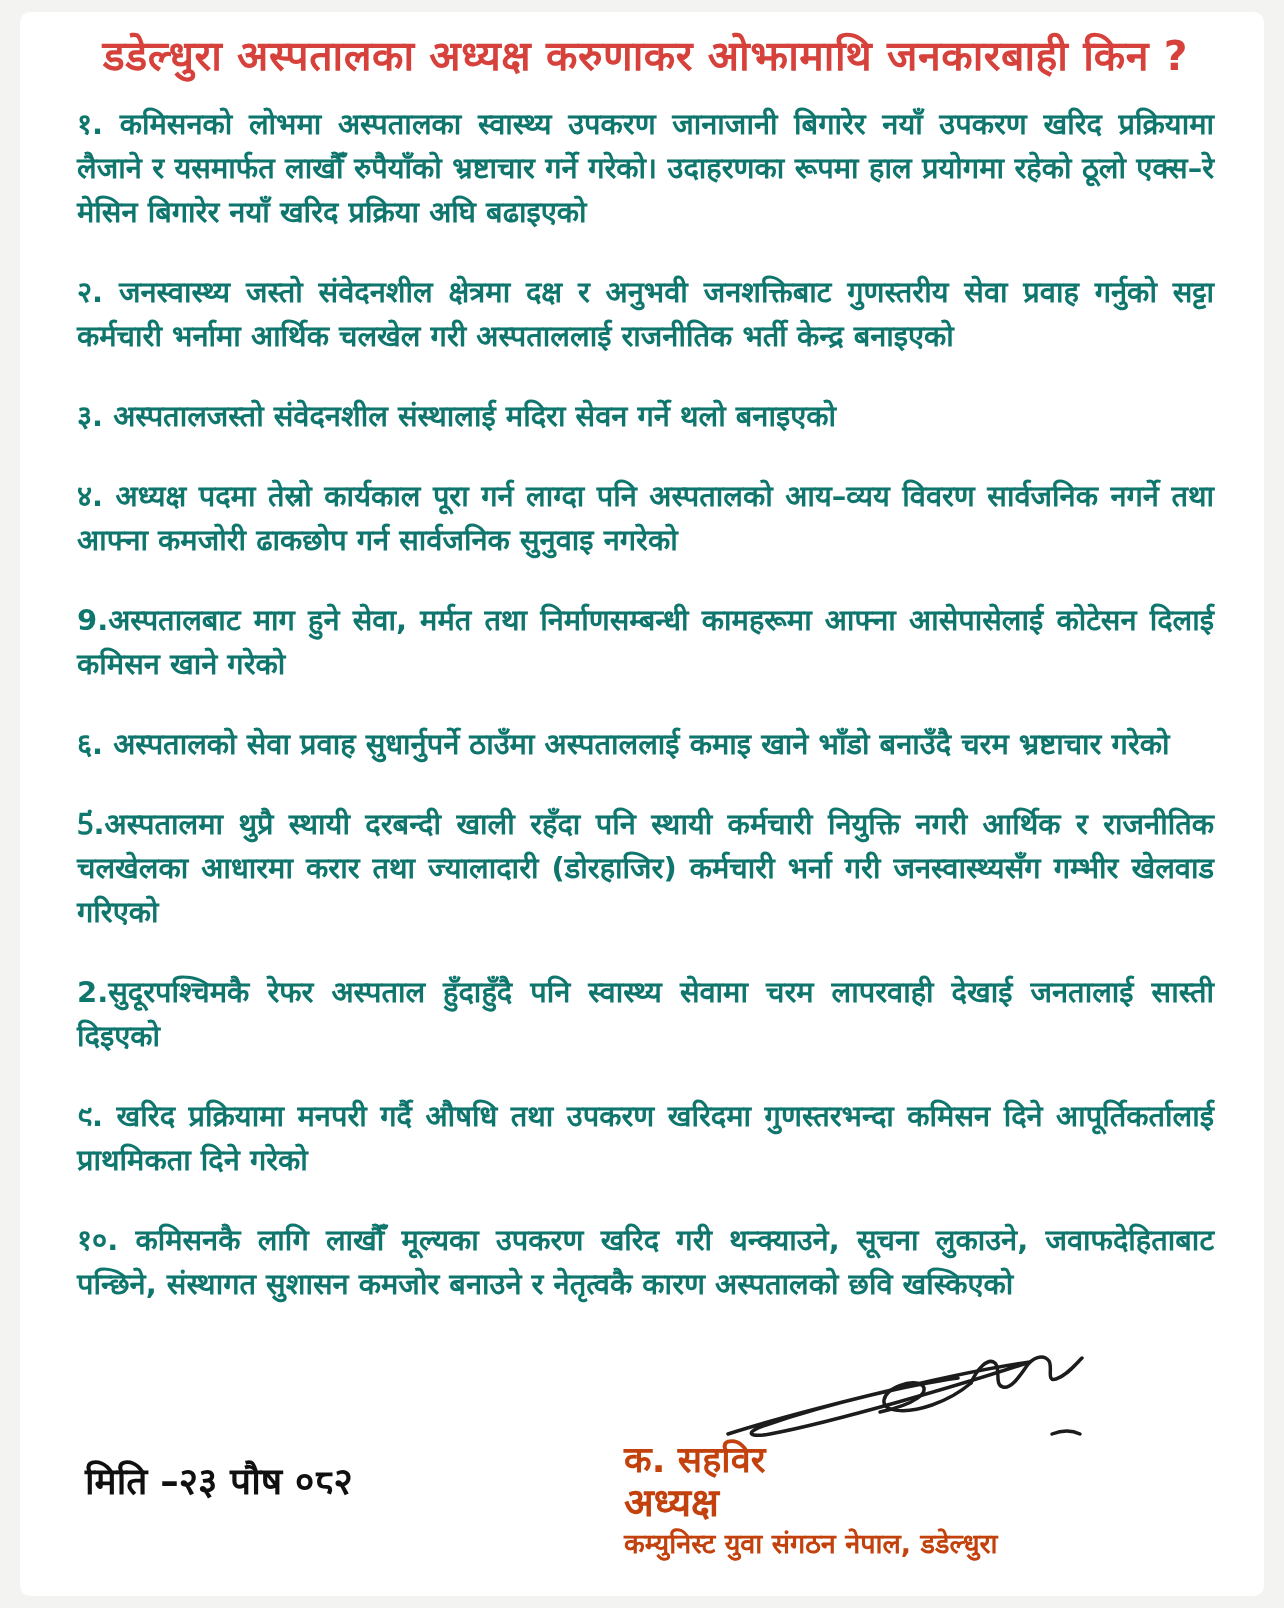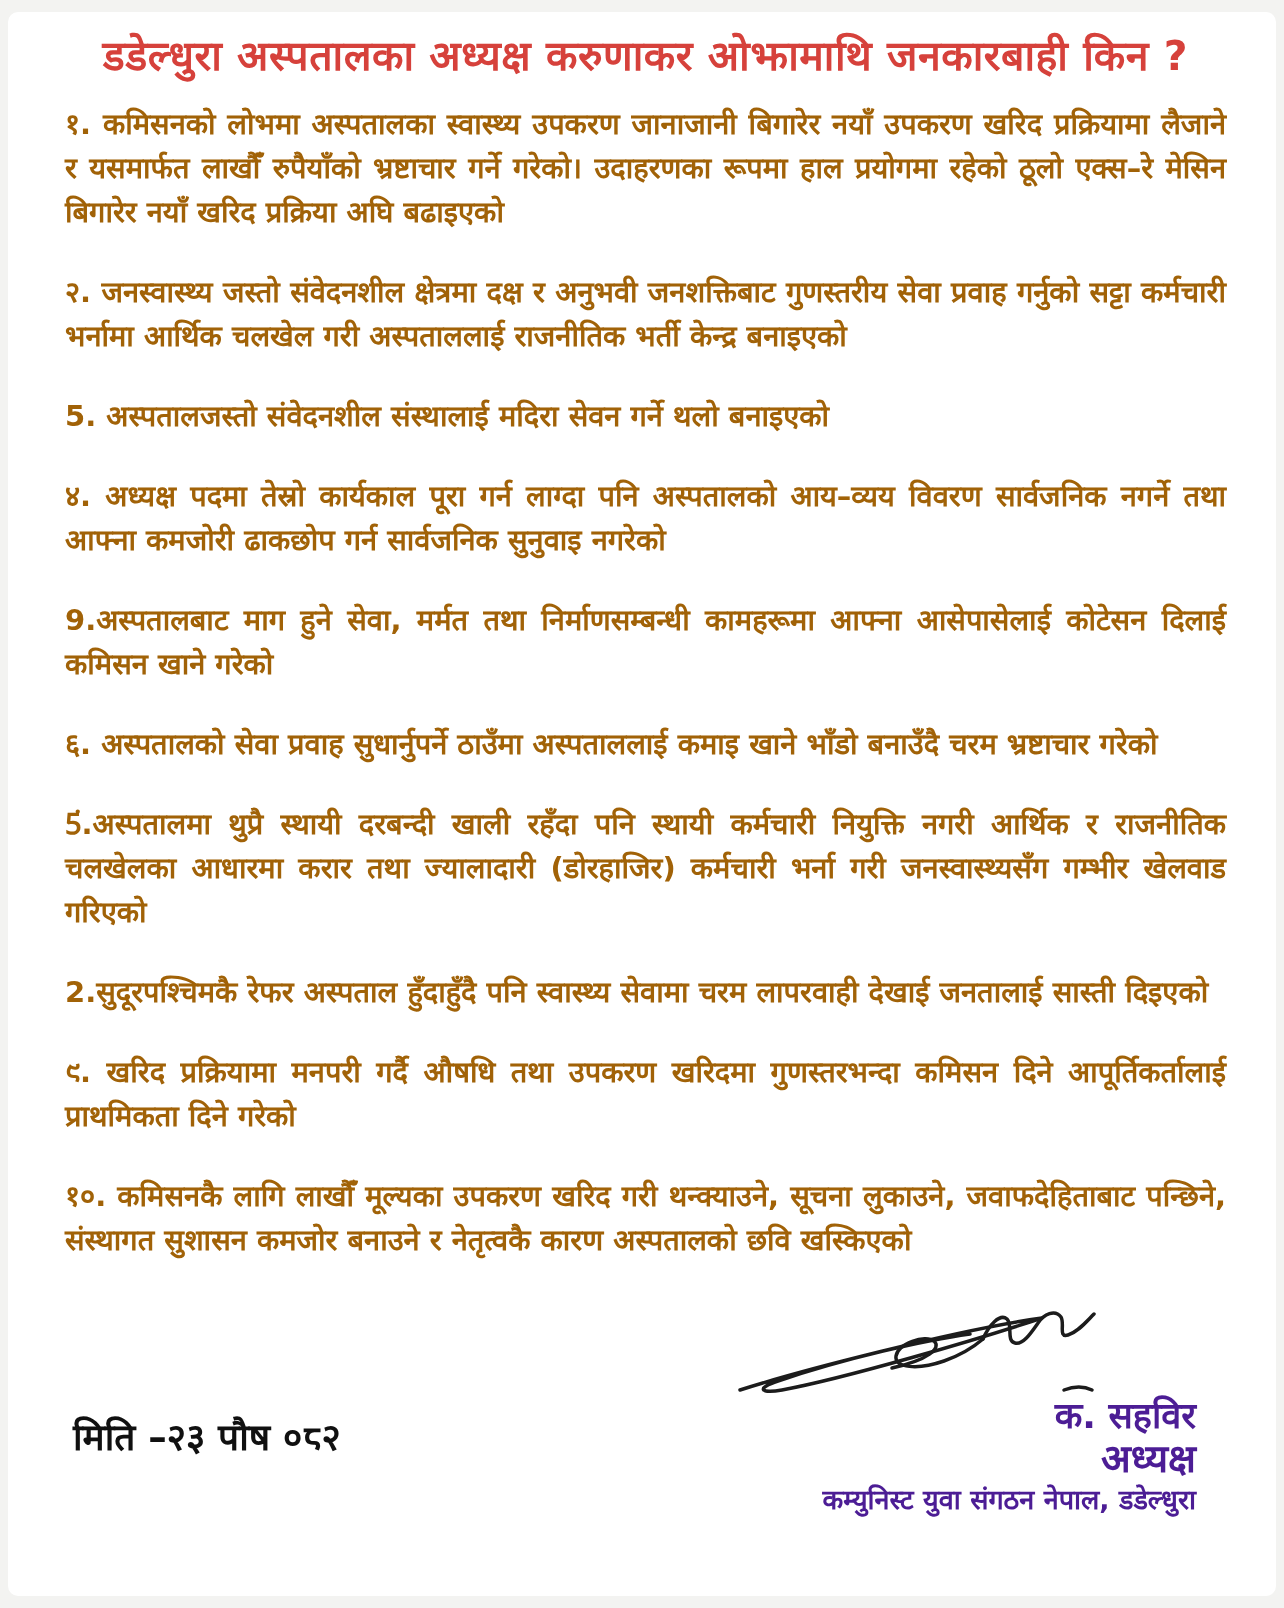--- a/index.html
+++ b/index.html
@@ -8,21 +8,21 @@
     padding: 0;
     width: 1284px;
     height: 1608px;
     overflow: hidden;
     font-family: "DejaVu Sans", sans-serif;
   }
   .outer {
     width: 1284px;
     height: 1608px;
     background: #f3f3f1;
-    padding: 12px 8px;
+    padding: 12px 20px;
     box-sizing: border-box;
   }
   .page {
     background: #ffffff;
     width: 100%;
     height: 1584px;
     border-radius: 10px;
     box-sizing: border-box;
     padding: 16px 50px 10px 57px;
     overflow: hidden;
@@ -36,21 +36,21 @@
     font-weight: 800;
     text-align: center;
     letter-spacing: 0.5px;
     white-space: nowrap;
   }
   .points {
     margin-top: 18px;
   }
   .point {
     margin: 0 0 36px 0;
-    color: #a16207;
+    color: #0f766e;
     font-size: 29px;
     line-height: 44px;
     font-weight: 700;
     text-align: justify;
     text-justify: inter-word;
   }
   .footer {
     display: flex;
     justify-content: space-between;
     align-items: flex-start;
@@ -60,22 +60,22 @@
     padding-top: 112px;
     padding-left: 8px;
     color: #101010;
     font-size: 37px;
     font-weight: 800;
     white-space: nowrap;
   }
   .sign-block {
     width: 560px;
     margin-right: 30px;
-    text-align: right;
-    color: #4c1d95;
+    text-align: left;
+    color: #c2410c;
   }
   .sign-svg {
     display: block;
     margin: 0 auto -6px auto;
   }
   .sign-name {
     font-size: 36px;
     line-height: 48px;
     font-weight: 800;
   }
@@ -95,21 +95,21 @@
 <body>
 
 <div class="outer">
   <div class="page">
 
     <h1 class="title">डडेल्धुरा अस्पतालका अध्यक्ष करुणाकर ओझामाथि जनकारबाही किन ?</h1>
 
     <div class="points">
       <p class="point">१. कमिसनको लोभमा अस्पतालका स्वास्थ्य उपकरण जानाजानी बिगारेर नयाँ उपकरण खरिद प्रक्रियामा लैजाने र यसमार्फत लाखौँ रुपैयाँको भ्रष्टाचार गर्ने गरेको। उदाहरणका रूपमा हाल प्रयोगमा रहेको ठूलो एक्स–रे मेसिन बिगारेर नयाँ खरिद प्रक्रिया अघि बढाइएको</p>
       <p class="point">२. जनस्वास्थ्य जस्तो संवेदनशील क्षेत्रमा दक्ष र अनुभवी जनशक्तिबाट गुणस्तरीय सेवा प्रवाह गर्नुको सट्टा कर्मचारी भर्नामा आर्थिक चलखेल गरी अस्पताललाई राजनीतिक भर्ती केन्द्र बनाइएको</p>
-      <p class="point">5. अस्पतालजस्तो संवेदनशील संस्थालाई मदिरा सेवन गर्ने थलो बनाइएको</p>
+      <p class="point">३. अस्पतालजस्तो संवेदनशील संस्थालाई मदिरा सेवन गर्ने थलो बनाइएको</p>
       <p class="point">४. अध्यक्ष पदमा तेस्रो कार्यकाल पूरा गर्न लाग्दा पनि अस्पतालको आय–व्यय विवरण सार्वजनिक नगर्ने तथा आफ्ना कमजोरी ढाकछोप गर्न सार्वजनिक सुनुवाइ नगरेको</p>
       <p class="point">9.अस्पतालबाट माग हुने सेवा, मर्मत तथा निर्माणसम्बन्धी कामहरूमा आफ्ना आसेपासेलाई कोटेसन दिलाई कमिसन खाने गरेको</p>
       <p class="point">६. अस्पतालको सेवा प्रवाह सुधार्नुपर्ने ठाउँमा अस्पताललाई कमाइ खाने भाँडो बनाउँदै चरम भ्रष्टाचार गरेको</p>
       <p class="point">5ं.अस्पतालमा थुप्रै स्थायी दरबन्दी खाली रहँदा पनि स्थायी कर्मचारी नियुक्ति नगरी आर्थिक र राजनीतिक चलखेलका आधारमा करार तथा ज्यालादारी (डोरहाजिर) कर्मचारी भर्ना गरी जनस्वास्थ्यसँग गम्भीर खेलवाड गरिएको</p>
       <p class="point">2.सुदूरपश्चिमकै रेफर अस्पताल हुँदाहुँदै पनि स्वास्थ्य सेवामा चरम लापरवाही देखाई जनतालाई सास्ती दिइएको</p>
       <p class="point">९. खरिद प्रक्रियामा मनपरी गर्दै औषधि तथा उपकरण खरिदमा गुणस्तरभन्दा कमिसन दिने आपूर्तिकर्तालाई प्राथमिकता दिने गरेको</p>
       <p class="point">१०. कमिसनकै लागि लाखौँ मूल्यका उपकरण खरिद गरी थन्क्याउने, सूचना लुकाउने, जवाफदेहिताबाट पन्छिने, संस्थागत सुशासन कमजोर बनाउने र नेतृत्वकै कारण अस्पतालको छवि खस्किएको</p>
     </div>
 
     <div class="footer">

